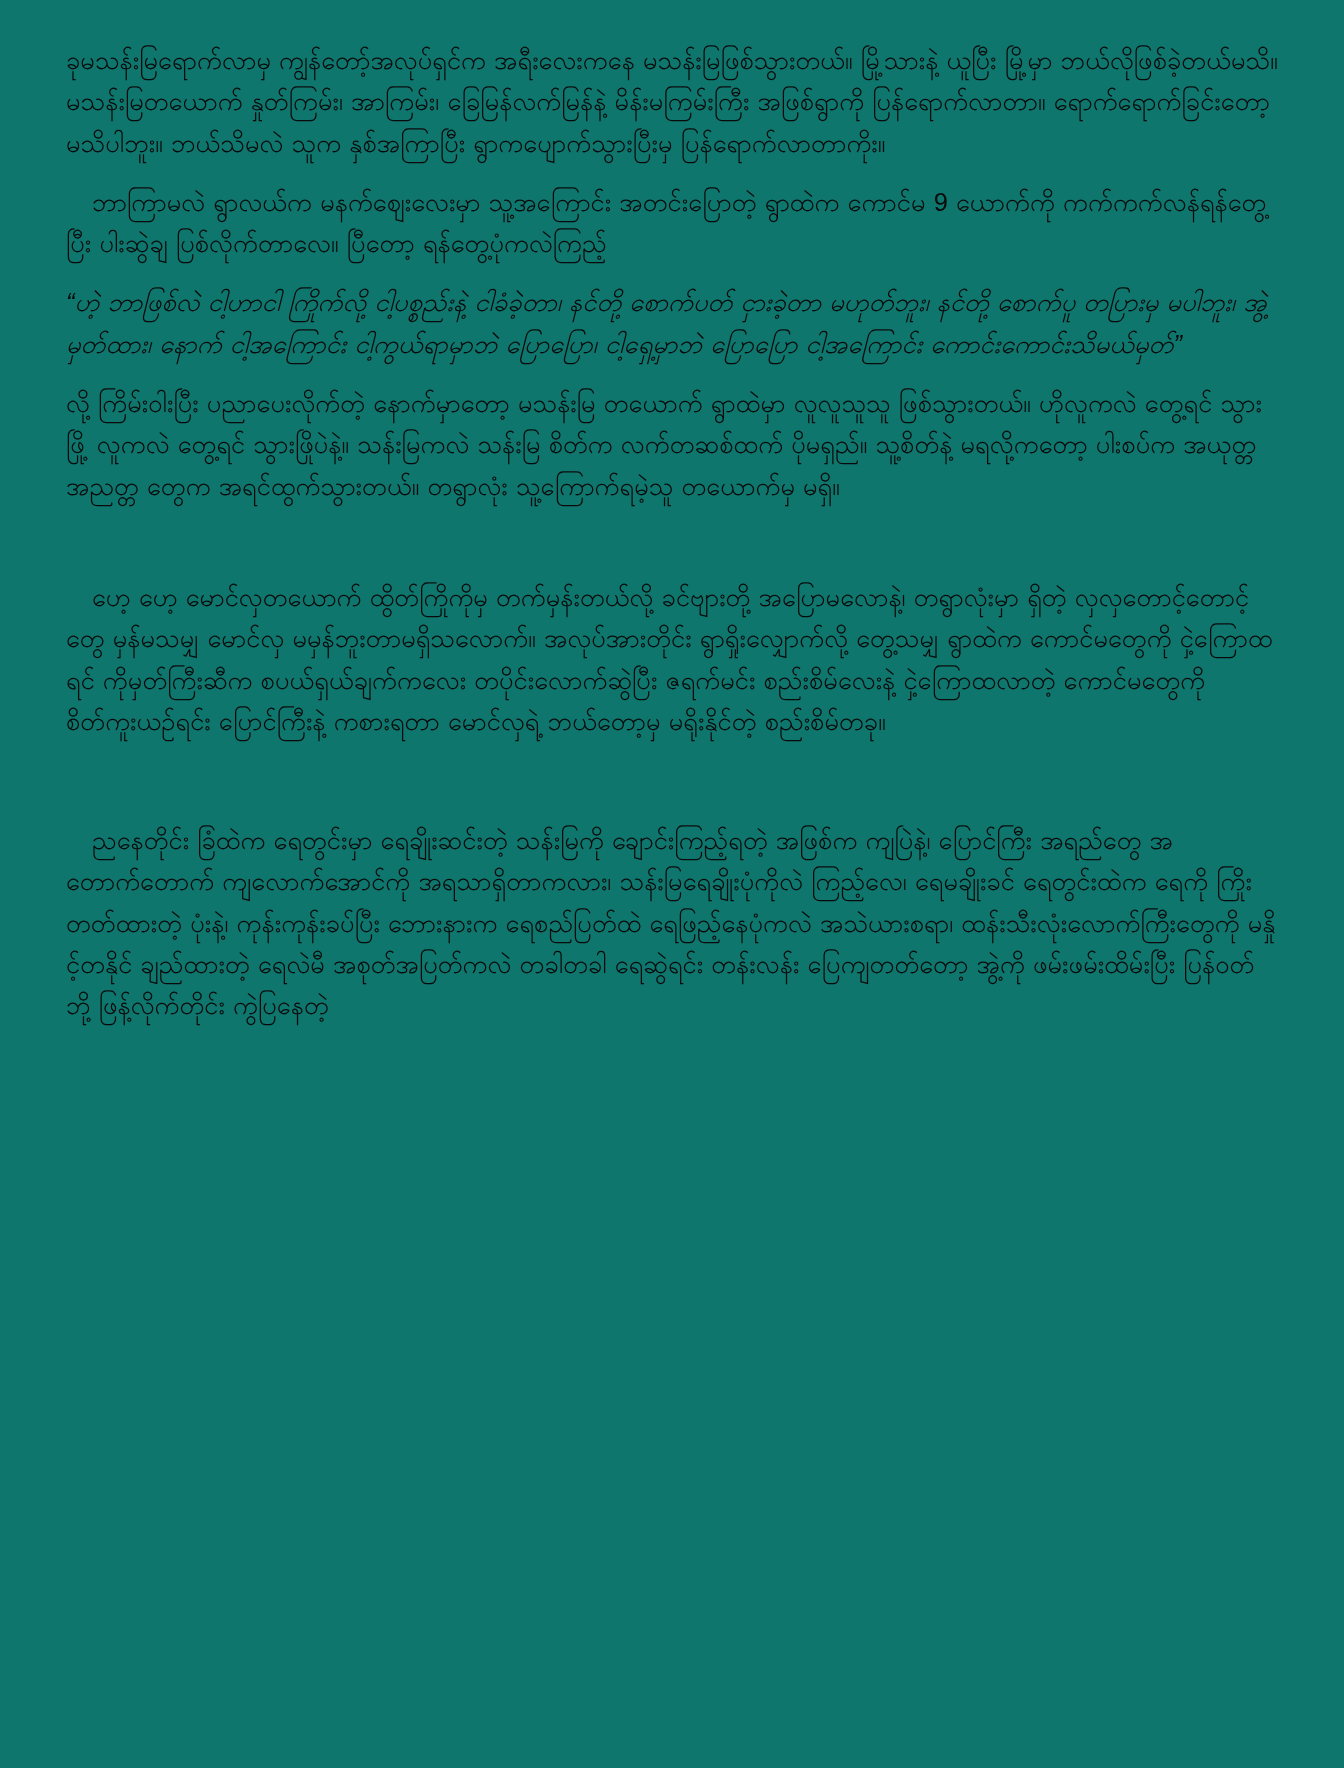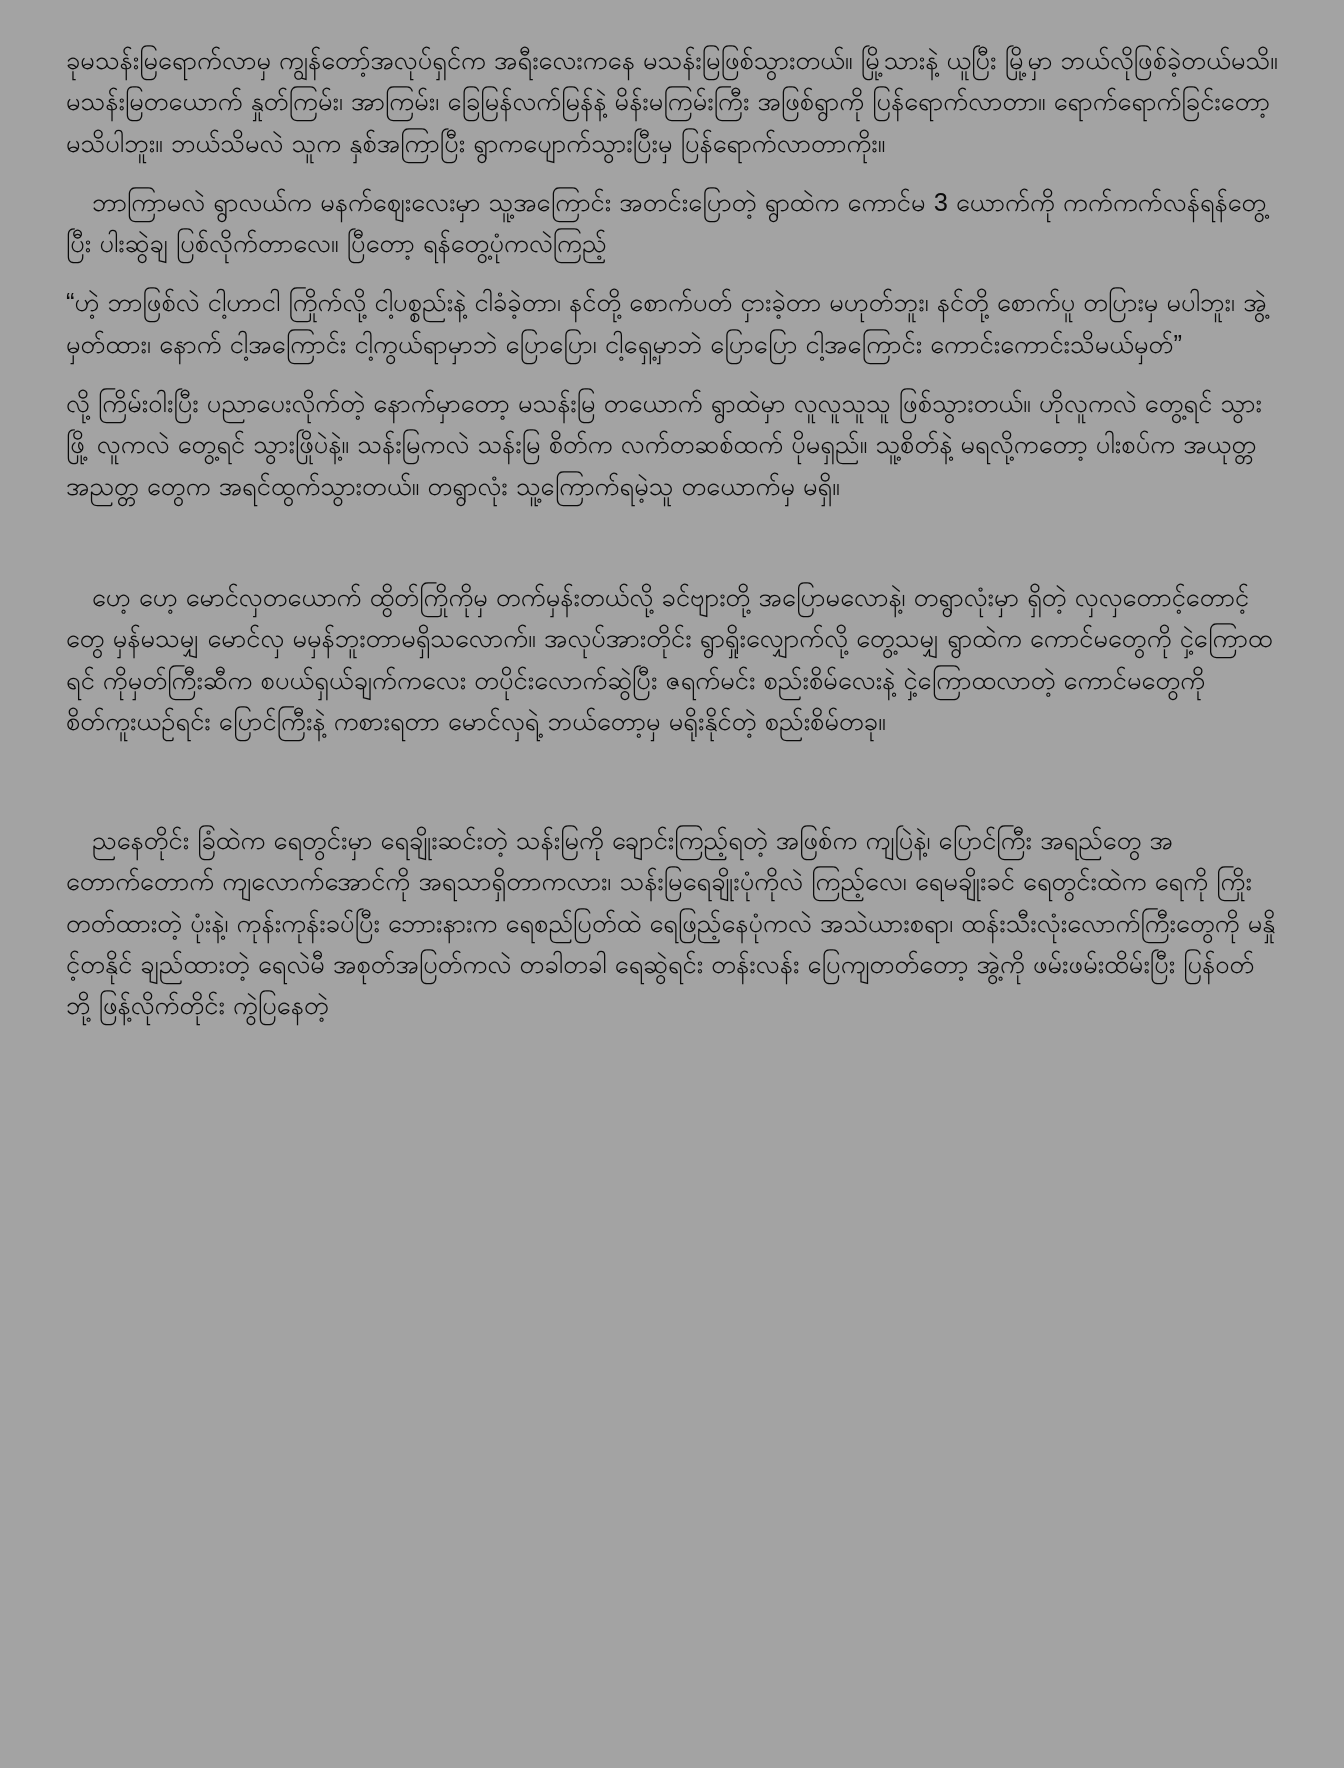--- a/index.html
+++ b/index.html
@@ -11,56 +11,57 @@
     width: 1344px;
     min-height: 1768px;
     font-family: "Liberation Sans", "DejaVu Sans", sans-serif;
     color: #000000;
   }
   .page {
     width: 1344px;
     min-height: 1768px;
     box-sizing: border-box;
     padding: 40px 66px 40px 66px;
-    background: #a3a3a3;
+    background: #0f766e;
   }
   .doc-body {
     display: block;
   }
   p.para {
     margin: 0 0 18px 0;
     font-size: 25.5px;
     line-height: 1.62;
     text-align: left;
     letter-spacing: 0;
     word-spacing: 1px;
     color: #0a0a0a;
   }
   p.para.indent {
     text-indent: 26px;
   }
   p.para.quote {
     text-indent: 0;
+    font-style: italic;
   }
   .gap-large {
     height: 52px;
   }
   .gap-xl {
     height: 60px;
   }
 </style>
 </head>
 <body>
 
 <div class="page">
   <div class="doc-body">
 
     <p class="para">ခုမသန်းမြရောက်လာမှ ကျွန်တော့်အလုပ်ရှင်က အရီးလေးကနေ မသန်းမြဖြစ်သွားတယ်။ မြို့သားနဲ့ ယူပြီး မြို့မှာ ဘယ်လိုဖြစ်ခဲ့တယ်မသိ။ မသန်းမြတယောက် နှုတ်ကြမ်း၊ အာကြမ်း၊ ခြေမြန်လက်မြန်နဲ့ မိန်းမကြမ်းကြီး အဖြစ်ရွာကို ပြန်ရောက်လာတာ။ ရောက်ရောက်ခြင်းတော့ မသိပါဘူး။ ဘယ်သိမလဲ သူက နှစ်အကြာပြီး ရွာကပျောက်သွားပြီးမှ ပြန်ရောက်လာတာကိုး။</p>
 
-    <p class="para indent">ဘာကြာမလဲ ရွာလယ်က မနက်ဈေးလေးမှာ သူ့အကြောင်း အတင်းပြောတဲ့ ရွာထဲက ကောင်မ 3 ယောက်ကို ကက်ကက်လန်ရန်တွေ့ပြီး ပါးဆွဲချ ပြစ်လိုက်တာလေ။ ပြီတော့ ရန်တွေ့ပုံကလဲကြည့်</p>
+    <p class="para indent">ဘာကြာမလဲ ရွာလယ်က မနက်ဈေးလေးမှာ သူ့အကြောင်း အတင်းပြောတဲ့ ရွာထဲက ကောင်မ 9 ယောက်ကို ကက်ကက်လန်ရန်တွေ့ပြီး ပါးဆွဲချ ပြစ်လိုက်တာလေ။ ပြီတော့ ရန်တွေ့ပုံကလဲကြည့်</p>
 
     <p class="para quote">“ဟဲ့ ဘာဖြစ်လဲ ငါ့ဟာငါ ကြိုက်လို့ ငါ့ပစ္စည်းနဲ့ ငါခံခဲ့တာ၊ နင်တို့ စောက်ပတ် ငှားခဲ့တာ မဟုတ်ဘူး၊ နင်တို့ စောက်ပူ တပြားမှ မပါဘူး၊ အွဲ့မှတ်ထား၊ နောက် ငါ့အကြောင်း ငါ့ကွယ်ရာမှာဘဲ ပြောပြော၊ ငါ့ရှေ့မှာဘဲ ပြောပြော ငါ့အကြောင်း ကောင်းကောင်းသိမယ်မှတ်”</p>
 
     <p class="para">လို့ ကြိမ်းဝါးပြီး ပညာပေးလိုက်တဲ့ နောက်မှာတော့ မသန်းမြ တယောက် ရွာထဲမှာ လူလူသူသူ ဖြစ်သွားတယ်။ ဟိုလူကလဲ တွေ့ရင် သွားဖြို့ လူကလဲ တွေ့ရင် သွားဖြိုပဲနဲ့။ သန်းမြကလဲ သန်းမြ စိတ်က လက်တဆစ်ထက် ပိုမရှည်။ သူ့စိတ်နဲ့ မရလို့ကတော့ ပါးစပ်က အယုတ္တအညတ္တ တွေက အရင်ထွက်သွားတယ်။ တရွာလုံး သူ့ကြောက်ရမဲ့သူ တယောက်မှ မရှိ။</p>
 
     <div class="gap-large"></div>
 
     <p class="para indent">ဟေ့ ဟေ့ မောင်လှတယောက် ထွိတ်ကြိုကိုမှ တက်မှန်းတယ်လို့ ခင်ဗျားတို့ အပြောမလောနဲ့၊ တရွာလုံးမှာ ရှိတဲ့ လှလှတောင့်တောင့်တွေ မှန်မသမျှ မောင်လှ မမှန်ဘူးတာမရှိသလောက်။ အလုပ်အားတိုင်း ရွာရှိုးလျှောက်လို့ တွေ့သမျှ ရွာထဲက ကောင်မတွေကို ငှဲ့ကြောထရင် ကိုမှတ်ကြီးဆီက စပယ်ရှယ်ချက်ကလေး တပိုင်းလောက်ဆွဲပြီး ဇရက်မင်း စည်းစိမ်လေးနဲ့ ငှဲ့ကြောထလာတဲ့ ကောင်မတွေကို စိတ်ကူးယဉ်ရင်း ပြောင်ကြီးနဲ့ ကစားရတာ မောင်လှရဲ့ ဘယ်တော့မှ မရိုးနိုင်တဲ့ စည်းစိမ်တခု။</p>
 
 

